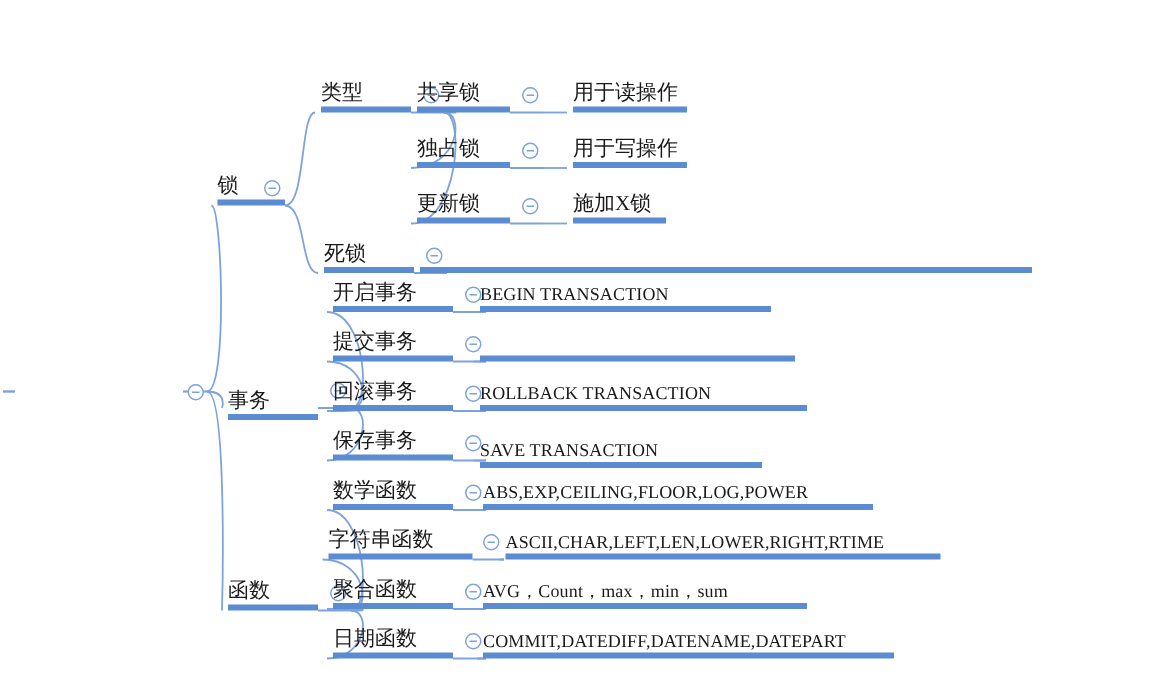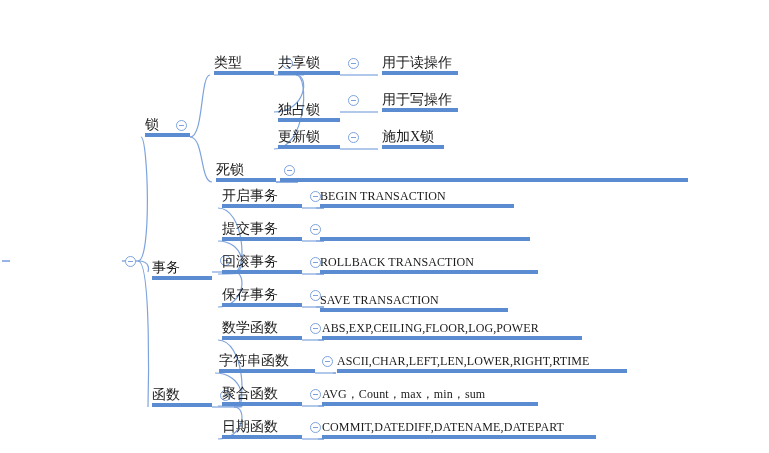--- a/index.html
+++ b/index.html
@@ -151,21 +151,21 @@
       <div class="collapse-icon" style="left: 282px; top: 58px;"></div>
       <div class="node" style="left: 278px; top: 53px; width: 62px; height: 22px;">
         <span class="node-text">共享锁</span>
         <div class="node-bar" style="width: 62px; background: rgb(91, 139, 208);"></div>
       </div>
       <div class="collapse-icon" style="left: 348px; top: 58px;"></div>
       <div class="node" style="left: 382px; top: 53px; width: 76px; height: 22px;">
         <span class="node-text">用于读操作</span>
         <div class="node-bar" style="width: 76px; background: rgb(91, 139, 208);"></div>
       </div>
-      <div class="node" style="left: 278px; top: 100px; width: 62px; height: 22px;">
+      <div class="node" style="left: 278px; top: 90px; width: 62px; height: 22px;">
         <span class="node-text">独占锁</span>
         <div class="node-bar" style="width: 62px; background: rgb(91, 139, 208);"></div>
       </div>
       <div class="collapse-icon" style="left: 348px; top: 95px;"></div>
       <div class="node" style="left: 382px; top: 90px; width: 76px; height: 22px;">
         <span class="node-text">用于写操作</span>
         <div class="node-bar" style="width: 76px; background: rgb(91, 139, 208);"></div>
       </div>
       <div class="node" style="left: 278px; top: 127px; width: 62px; height: 22px;">
         <span class="node-text">更新锁</span>

